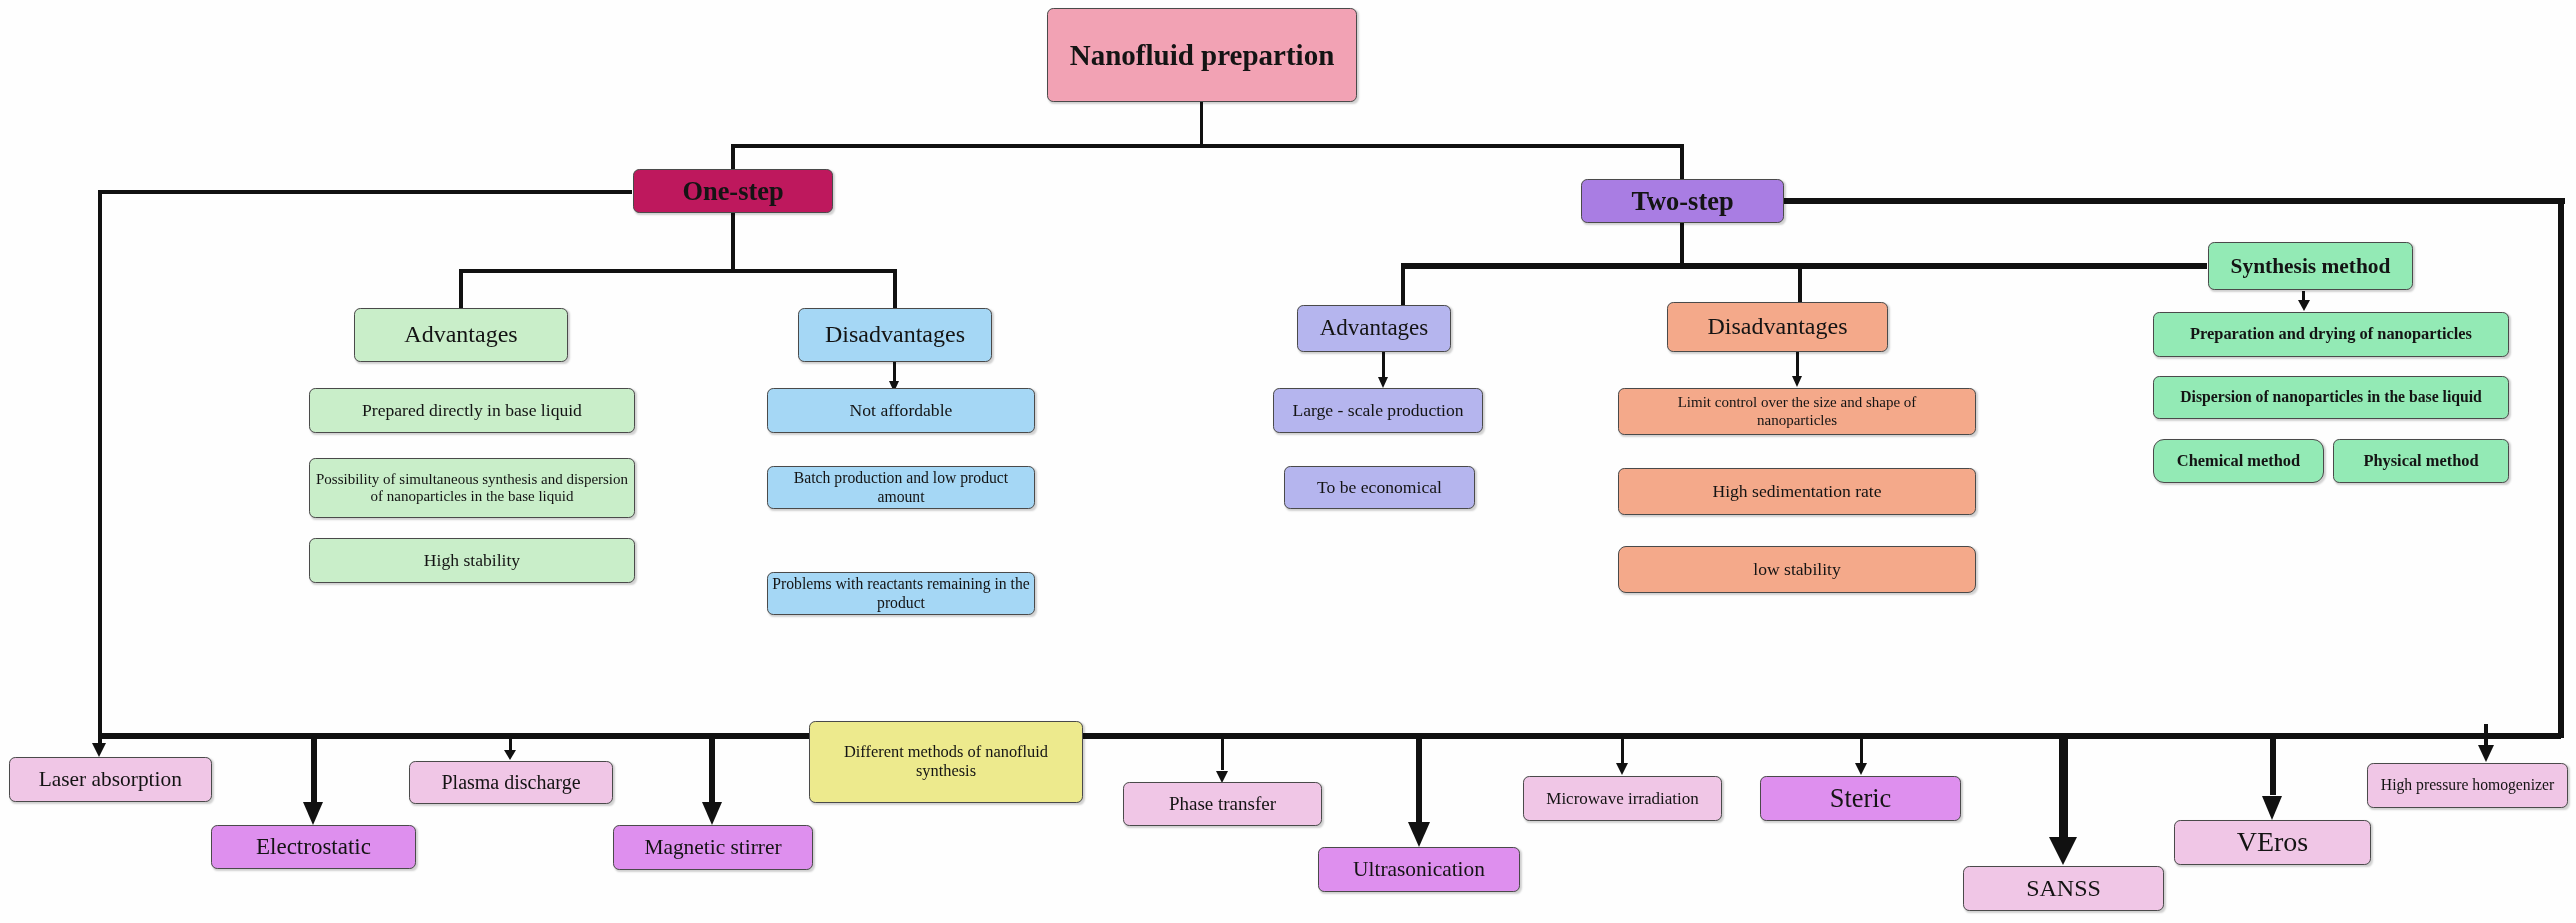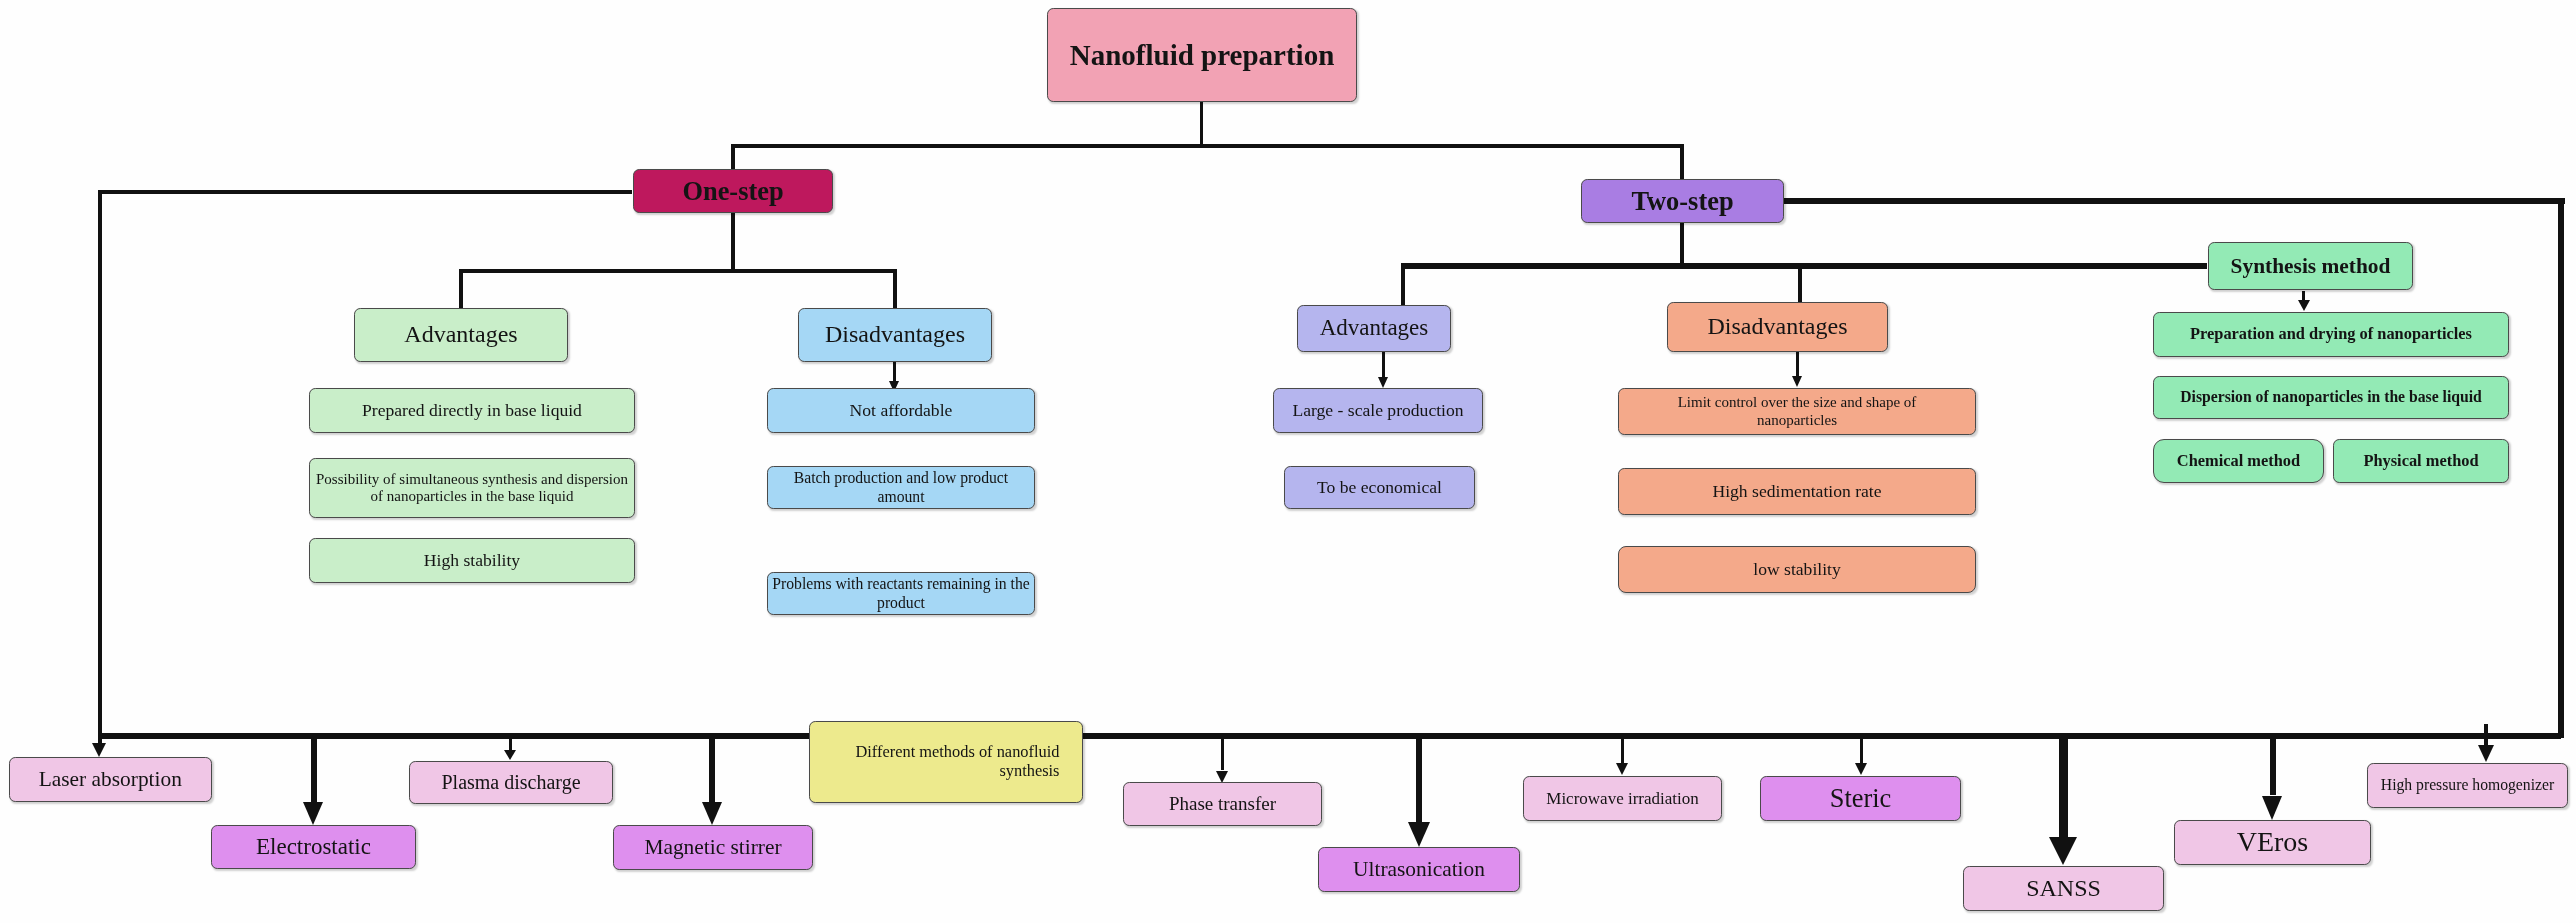--- a/index.html
+++ b/index.html
@@ -196,21 +196,21 @@
 
   <div class="box c-mint bold" style="left:2153px;top:439px;width:171px;height:44px;font-size:16.4px;border-radius:11px;">
       <span>Chemical method</span>
     </div>
 
   <div class="box c-mint bold" style="left:2333px;top:439px;width:176px;height:44px;font-size:16.4px;">
       <span>Physical method</span>
     </div>
 
   <div class="box c-yellow" style="left:809px;top:721px;width:274px;height:82px;font-size:16.4px;">
-      <span style="max-width:227px;display:inline-block;text-align:right;">Different methods of nanofluid synthesis</span>
+      <span style="max-width:227px;display:inline-block;">Different methods of nanofluid synthesis</span>
     </div>
 
   <div class="box c-pink" style="left:8.8px;top:757px;width:203px;height:45px;font-size:21.4px;">
       <span>Laser absorption</span>
     </div>
 
   <div class="box c-orchid" style="left:211px;top:825px;width:205px;height:44px;font-size:23px;">
       <span>Electrostatic</span>
     </div>
 

